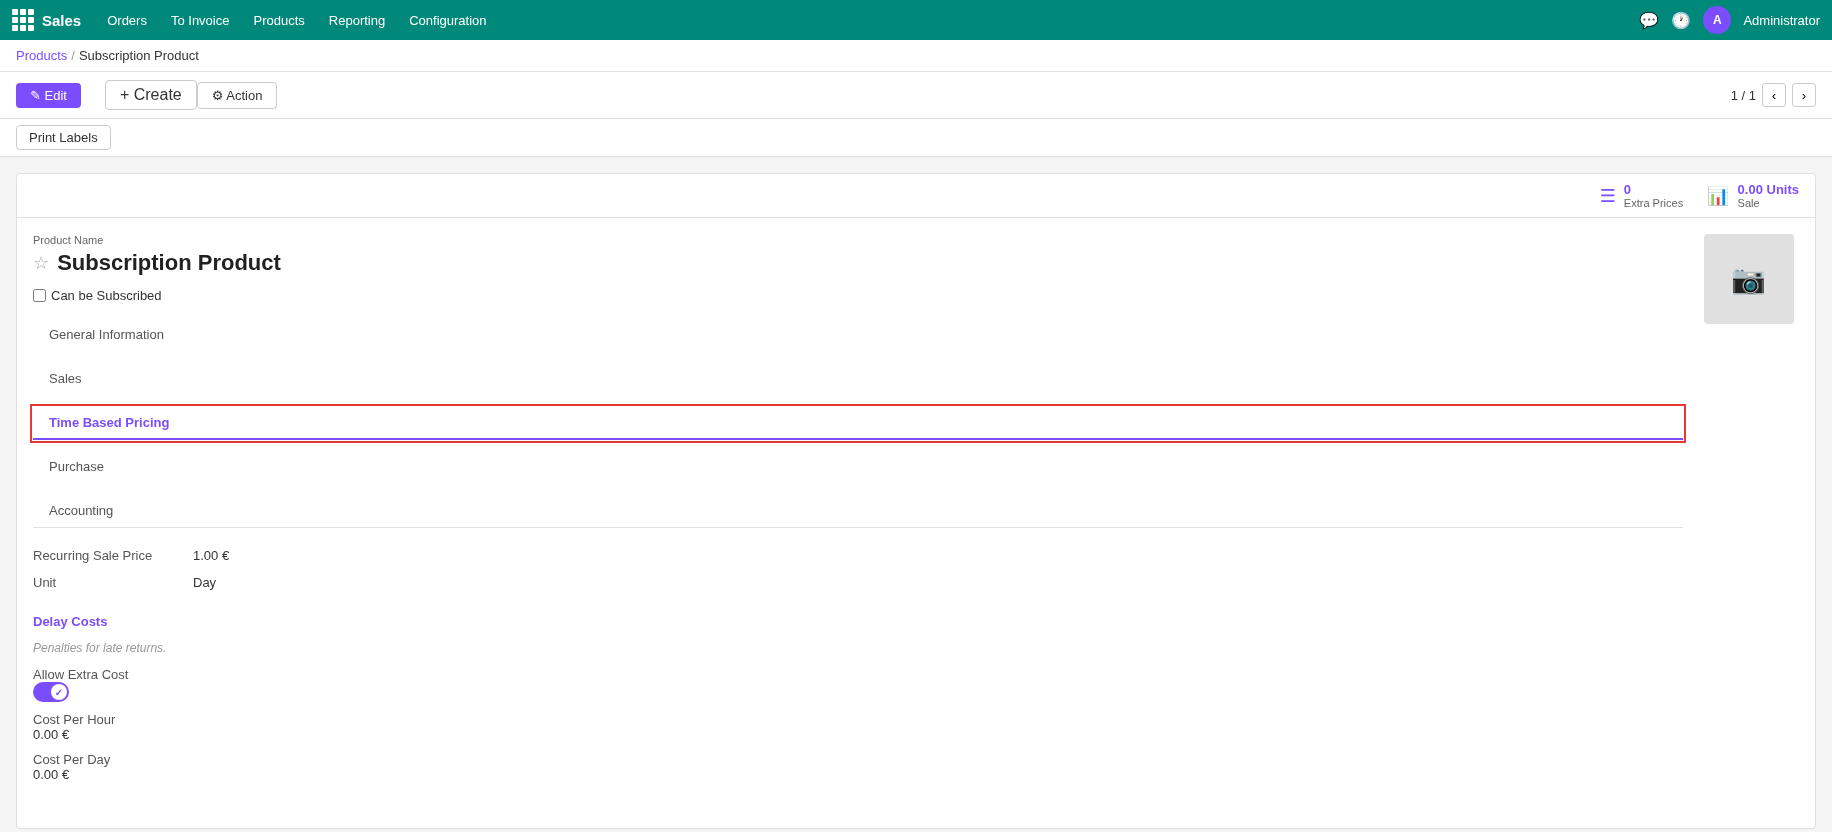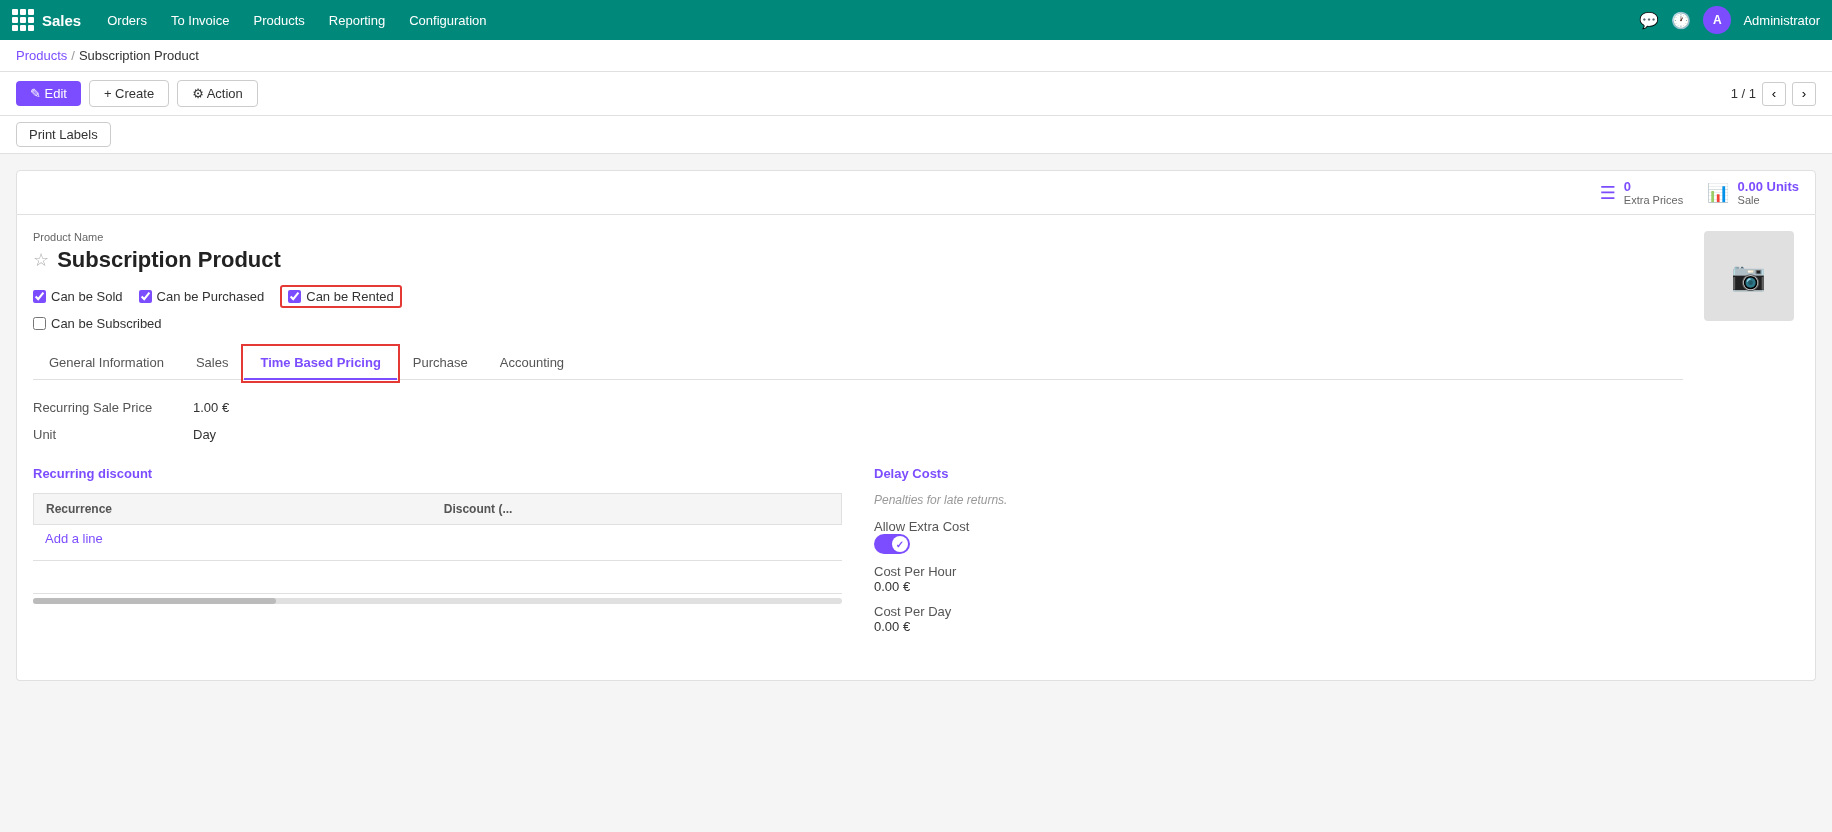--- a/index.html
+++ b/index.html
@@ -94,42 +94,43 @@
     .breadcrumb-sep { color: #999; }
     .breadcrumb-current { color: #333; }
 
     
     .toolbar {
       background: #fff;
       padding: 8px 16px;
       border-bottom: 1px solid #e0e0e0;
       display: flex;
       align-items: center;
-      gap: 8px;
+      gap: 0;
     }
     .btn-edit {
       background: #7c4dff;
       color: white;
       border: none;
       padding: 5px 14px;
       border-radius: 4px;
       cursor: pointer;
       font-size: 13px;
       display: flex;
       align-items: center;
       gap: 5px;
     }
     .btn-create {
       background: white;
       color: #333;
       border: 1px solid #ccc;
       padding: 5px 14px;
       border-radius: 4px;
       cursor: pointer;
-      font-size: 13px;
+      font-size: 16px;
+      margin-left: 24px;
     }
     .btn-action {
       background: white;
       color: #333;
       border: 1px solid #ccc;
       padding: 5px 14px;
       border-radius: 4px;
       cursor: pointer;
       font-size: 13px;
       display: flex;
@@ -276,21 +277,22 @@
     }
     .checkbox-highlighted input[type=checkbox] {
       accent-color: #7c4dff;
     }
 
     
     .tabs {
       display: flex;
       border-bottom: 1px solid #e0e0e0;
       margin-top: 16px;
-      gap: 0;
+      gap: 12px;
+      flex-direction: column;
     }
     .tab {
       padding: 8px 16px;
       cursor: pointer;
       font-size: 13px;
       color: #555;
       border-bottom: 2px solid transparent;
       margin-bottom: -1px;
     }
     .tab.active {
@@ -506,34 +508,20 @@
   <div class="product-form">
     <div class="product-main">
       <div class="product-name-label">Product Name</div>
       <div class="product-name-row">
         <span class="star-icon">☆</span>
         <span class="product-name-text">Subscription Product</span>
       </div>
 
       <div class="checkboxes-row">
         <label class="checkbox-item">
-          <input type="checkbox" checked="" style="">
-          <span>Can be Sold</span>
-        </label>
-        <label class="checkbox-item">
-          <input type="checkbox" checked="" style="">
-          <span>Can be Purchased</span>
-        </label>
-        <label class="checkbox-highlighted checkbox-item">
-          <input type="checkbox" checked="" style="">
-          <span>Can be Rented</span>
-        </label>
-      </div>
-      <div class="checkboxes-row">
-        <label class="checkbox-item">
           <input type="checkbox" style="">
           <span>Can be Subscribed</span>
         </label>
       </div>
 
       <div class="tabs">
         <div class="tab">General Information</div>
         <div class="tab">Sales</div>
         <div class="tab active">Time Based Pricing</div>
         <div class="tab">Purchase</div>
@@ -545,41 +533,20 @@
           <span class="form-label">Recurring Sale Price</span>
           <span class="form-value">1.00 €</span>
         </div>
         <div class="form-row">
           <span class="form-label">Unit</span>
           <span class="form-value">Day</span>
         </div>
 
         <div class="two-col">
 
-          <div class="col-left">
-            <div class="section-title">Recurring discount</div>
-            <div class="table-scroll-area">
-              <table class="data-table">
-                <thead>
-                  <tr>
-                    <th>Recurrence</th>
-                    <th>Discount (...</th>
-                  </tr>
-                </thead>
-                <tbody>
-                </tbody>
-              </table>
-              <div class="add-line">Add a line</div>
-              <div style="height:1px; background:#e0e0e0; margin-top:8px;"></div>
-              <div style="height:1px; background:#e0e0e0; margin-top:32px;"></div>
-              <div class="scroll-indicator">
-                <div class="scroll-thumb"></div>
-              </div>
-            </div>
-          </div>
 
           <div class="col-right">
             <div class="section-title">Delay Costs</div>
             <div class="penalties-text">Penalties for late returns.</div>
 
             <div class="cost-row">
               <span class="cost-label">Allow Extra Cost</span>
               <div class="toggle-switch">
                 <div class="toggle-knob">
                   <span class="toggle-check">✓</span>

